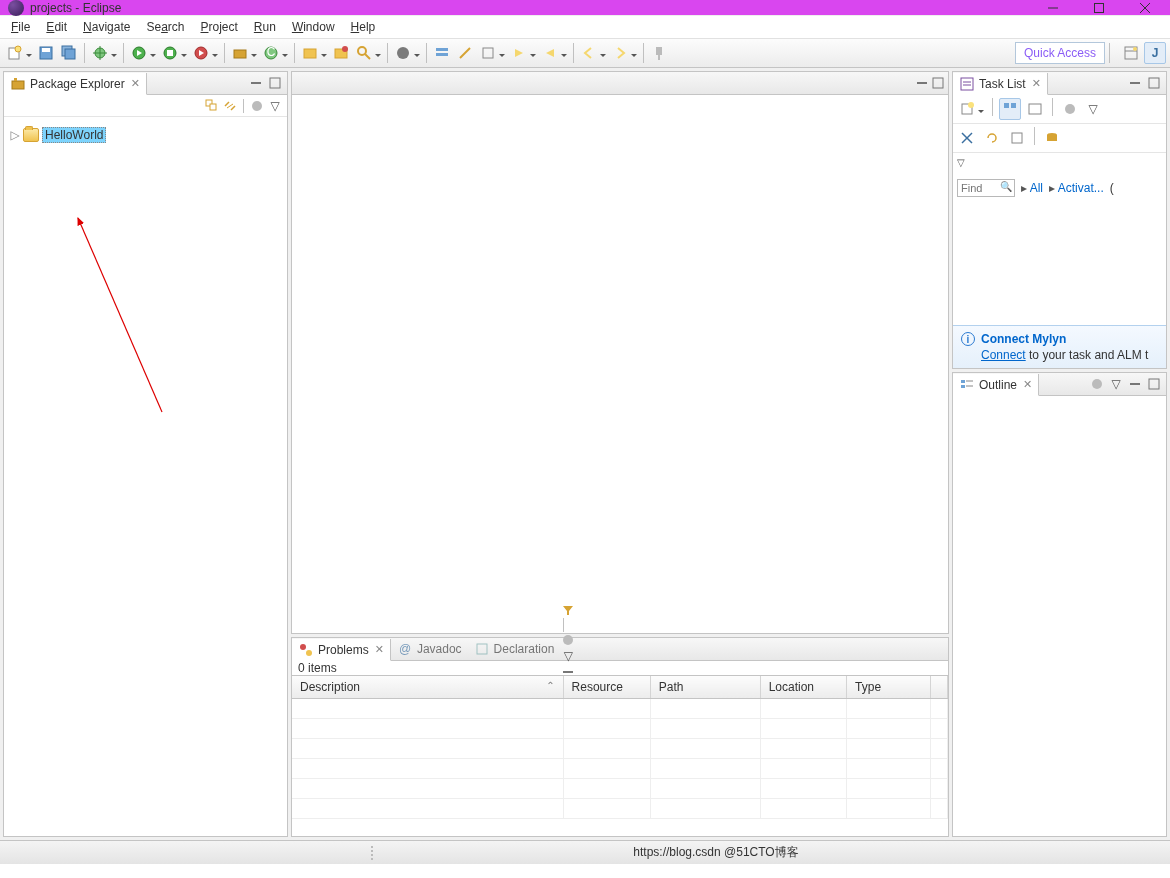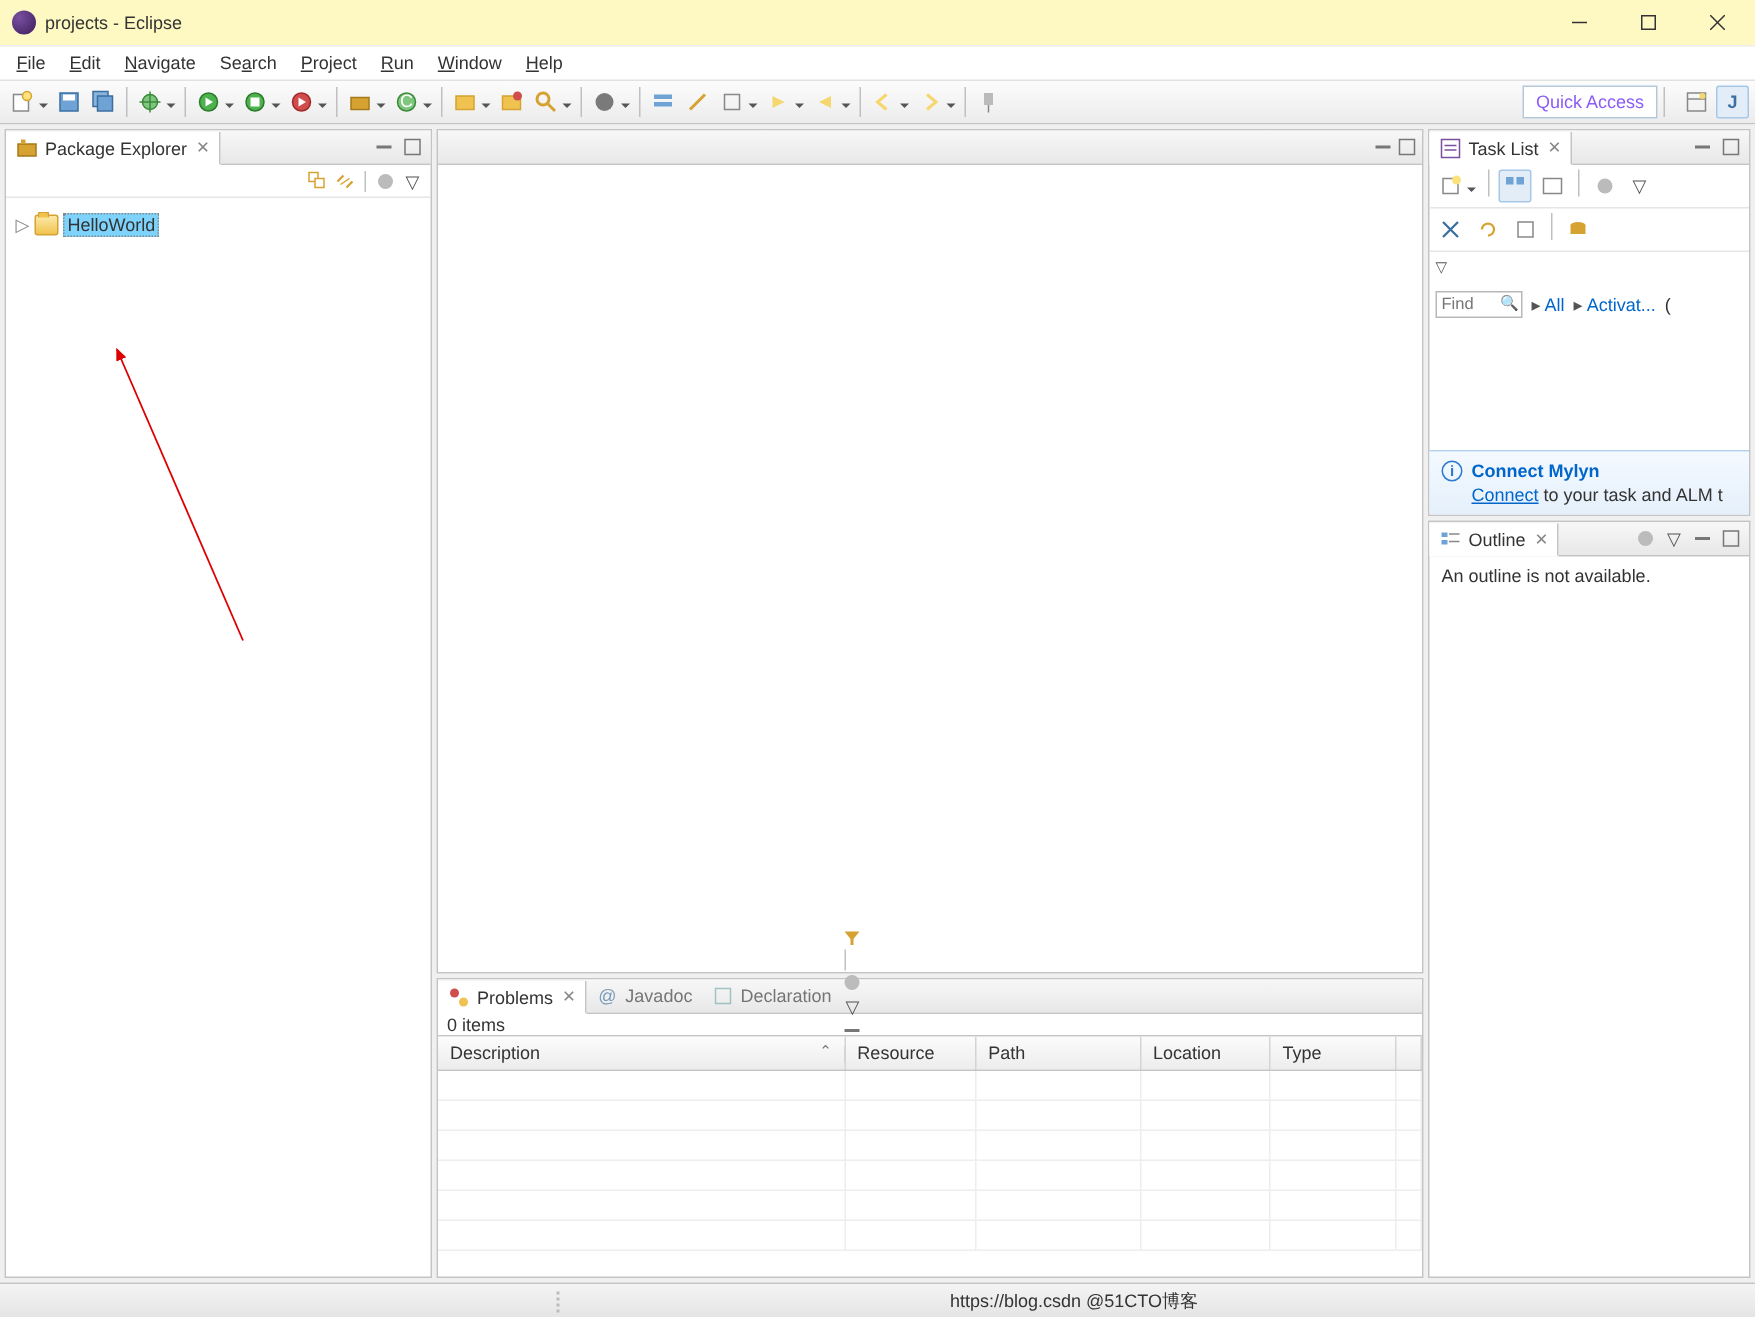--- a/index.html
+++ b/index.html
@@ -1,17 +1,17 @@
 <!DOCTYPE html>
 <html><head>
 <meta charset="utf-8">
 <style>
 *{box-sizing:border-box;margin:0;padding:0;font-family:"Segoe UI",Tahoma,sans-serif;font-size:12px;color:#333;user-select:none}
 html,body{width:1170px;height:878px;background:#fff;overflow:hidden}
-.titlebar{height:31px;background:#fef9c3;display:flex;align-items:center;padding:0 2px;border-bottom:1px solid #eee}
+.titlebar{height:16px;background:#d946ef;display:flex;align-items:center;padding:0 2px;border-bottom:1px solid #eee}
 .titlebar .ico{width:16px;height:16px;margin:0 6px;border-radius:50%;background:radial-gradient(circle at 30% 30%,#7a4fa0,#3a1d5a)}
 .titlebar .title{flex:0 0 auto}
 .titlebar .spacer{flex:1}
 .titlebar .winbtn{width:46px;height:30px;display:flex;align-items:center;justify-content:center}
 .menubar{height:22px;display:flex;align-items:center;padding:0 4px;gap:2px}
 .menubar .mi{padding:2px 7px}
 .menubar .mi u{text-decoration:underline}
 .toolbar{height:30px;background:linear-gradient(#fcfcfc,#ececec);border-top:1px solid #e1e1e1;border-bottom:1px solid #c4c4c4;display:flex;align-items:center;padding:0 4px;gap:1px}
 .tb{width:22px;height:22px;display:flex;align-items:center;justify-content:center;border:1px solid transparent;border-radius:2px;position:relative}
 .tb.drop::after{content:"";position:absolute;right:1px;bottom:3px;border:3px solid transparent;border-top-color:#555}
@@ -443,21 +443,21 @@
                 </tr>
             </tbody>
           </table>
         </div>
       </div>
     </div>
   </div>
 
   <div class="right">
 
-    <div class="panel" style="height:258px">
+    <div class="panel" style="height:298px">
       <div class="vtabs">
         <div class="vtab active">
           <svg class="ic" viewBox="0 0 16 16">
               <rect x="2" y="2" width="12" height="12" fill="#fff" stroke="#7a4fa0"></rect>
               <line x1="4" y1="6" x2="12" y2="6" stroke="#7a4fa0"></line>
               <line x1="4" y1="9" x2="12" y2="9" stroke="#7a4fa0"></line>
             </svg>
           <span>Task List</span>
           <span class="x">✕</span>
         </div>
@@ -572,21 +572,20 @@
                 <rect x="1" y="5" width="10" height="2" fill="#777"></rect>
               </svg>
             </div>
           <div class="cb">
               <svg width="12" height="12">
                 <rect x="1" y="1" width="10" height="10" fill="none" stroke="#777"></rect>
               </svg>
             </div>
         </div>
       </div>
-      <div class="outline-body">An outline is not available.</div>
     </div>
   </div>
 </div>
 
 <div class="statusbar">
   <div class="grip"></div>
   <span>https://blog.csdn @51CTO博客</span>
 </div>
 
 </body></html>

